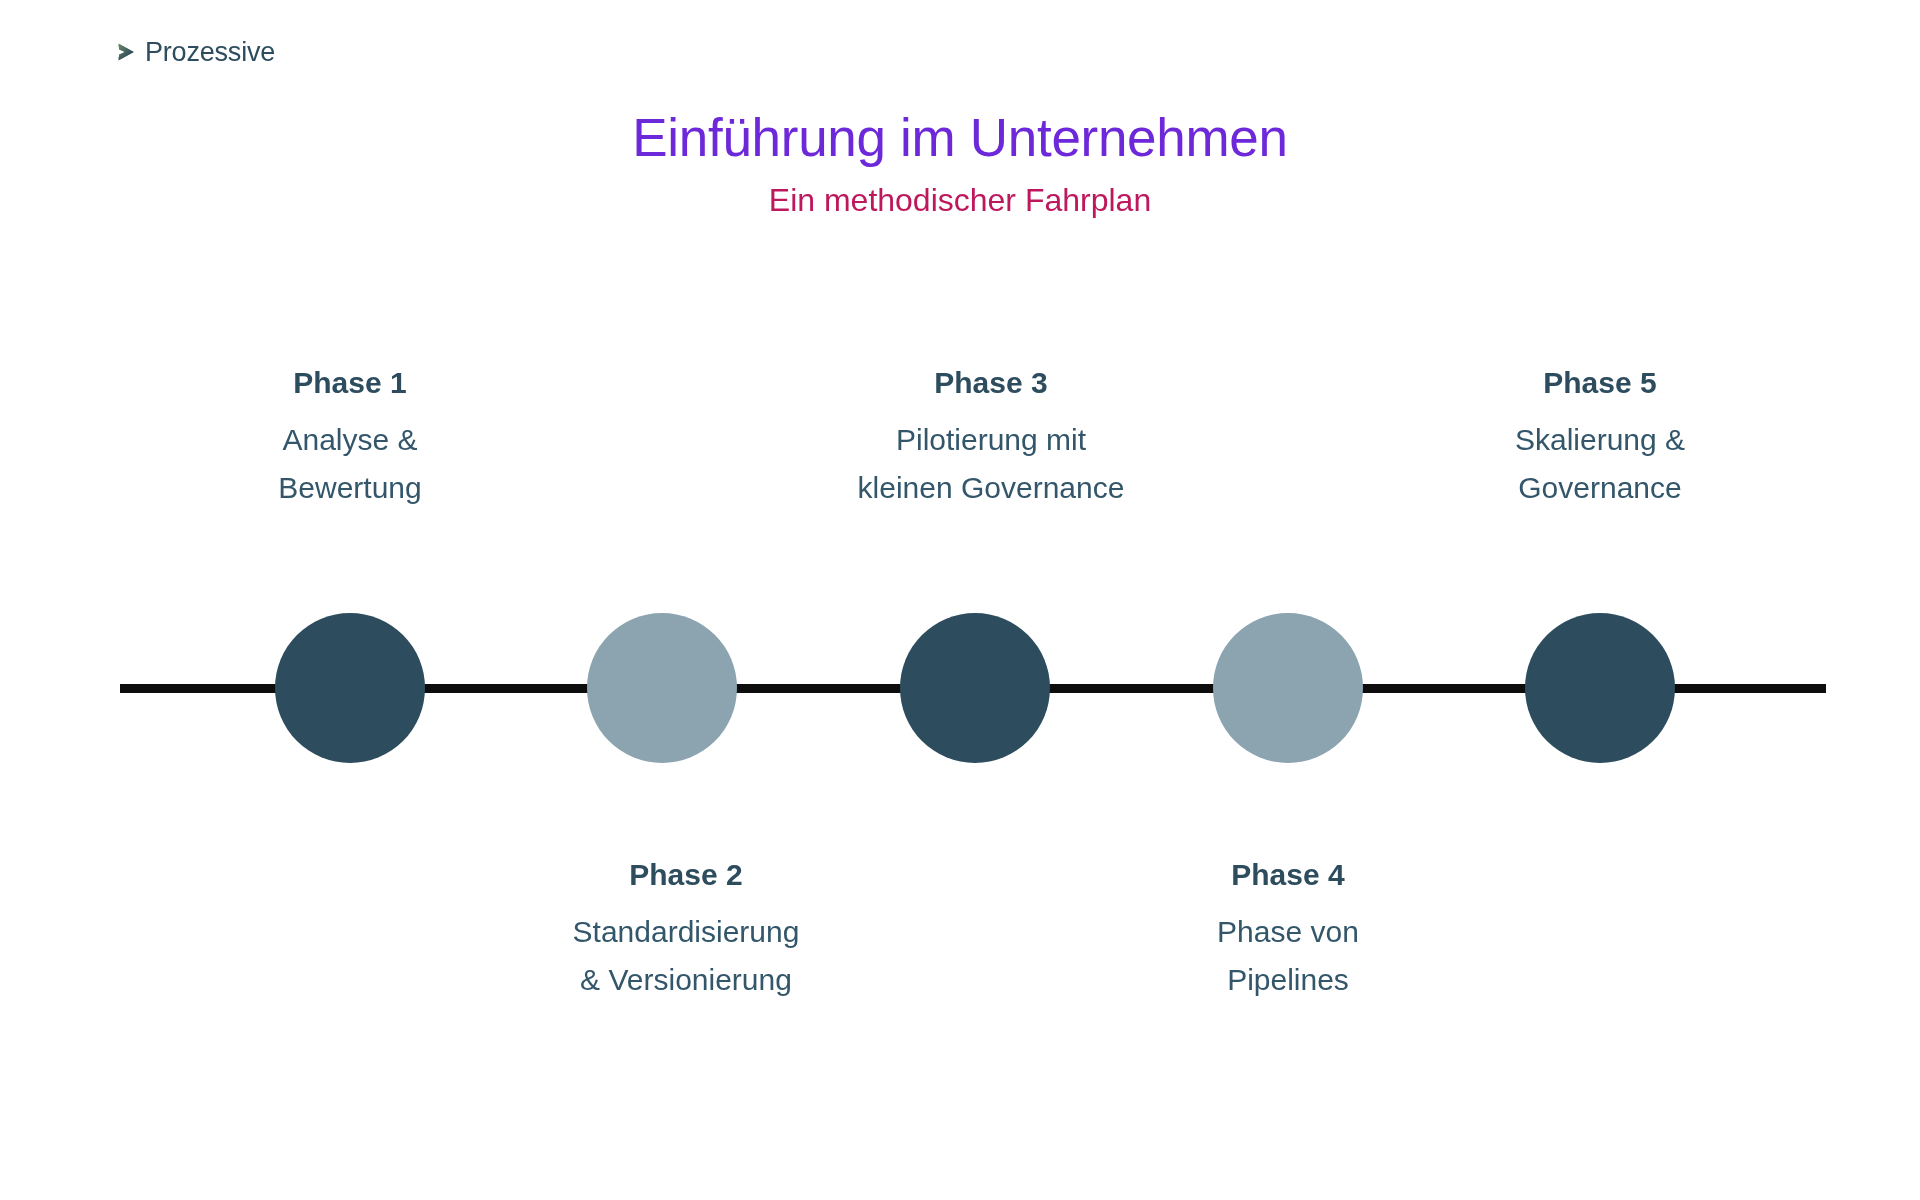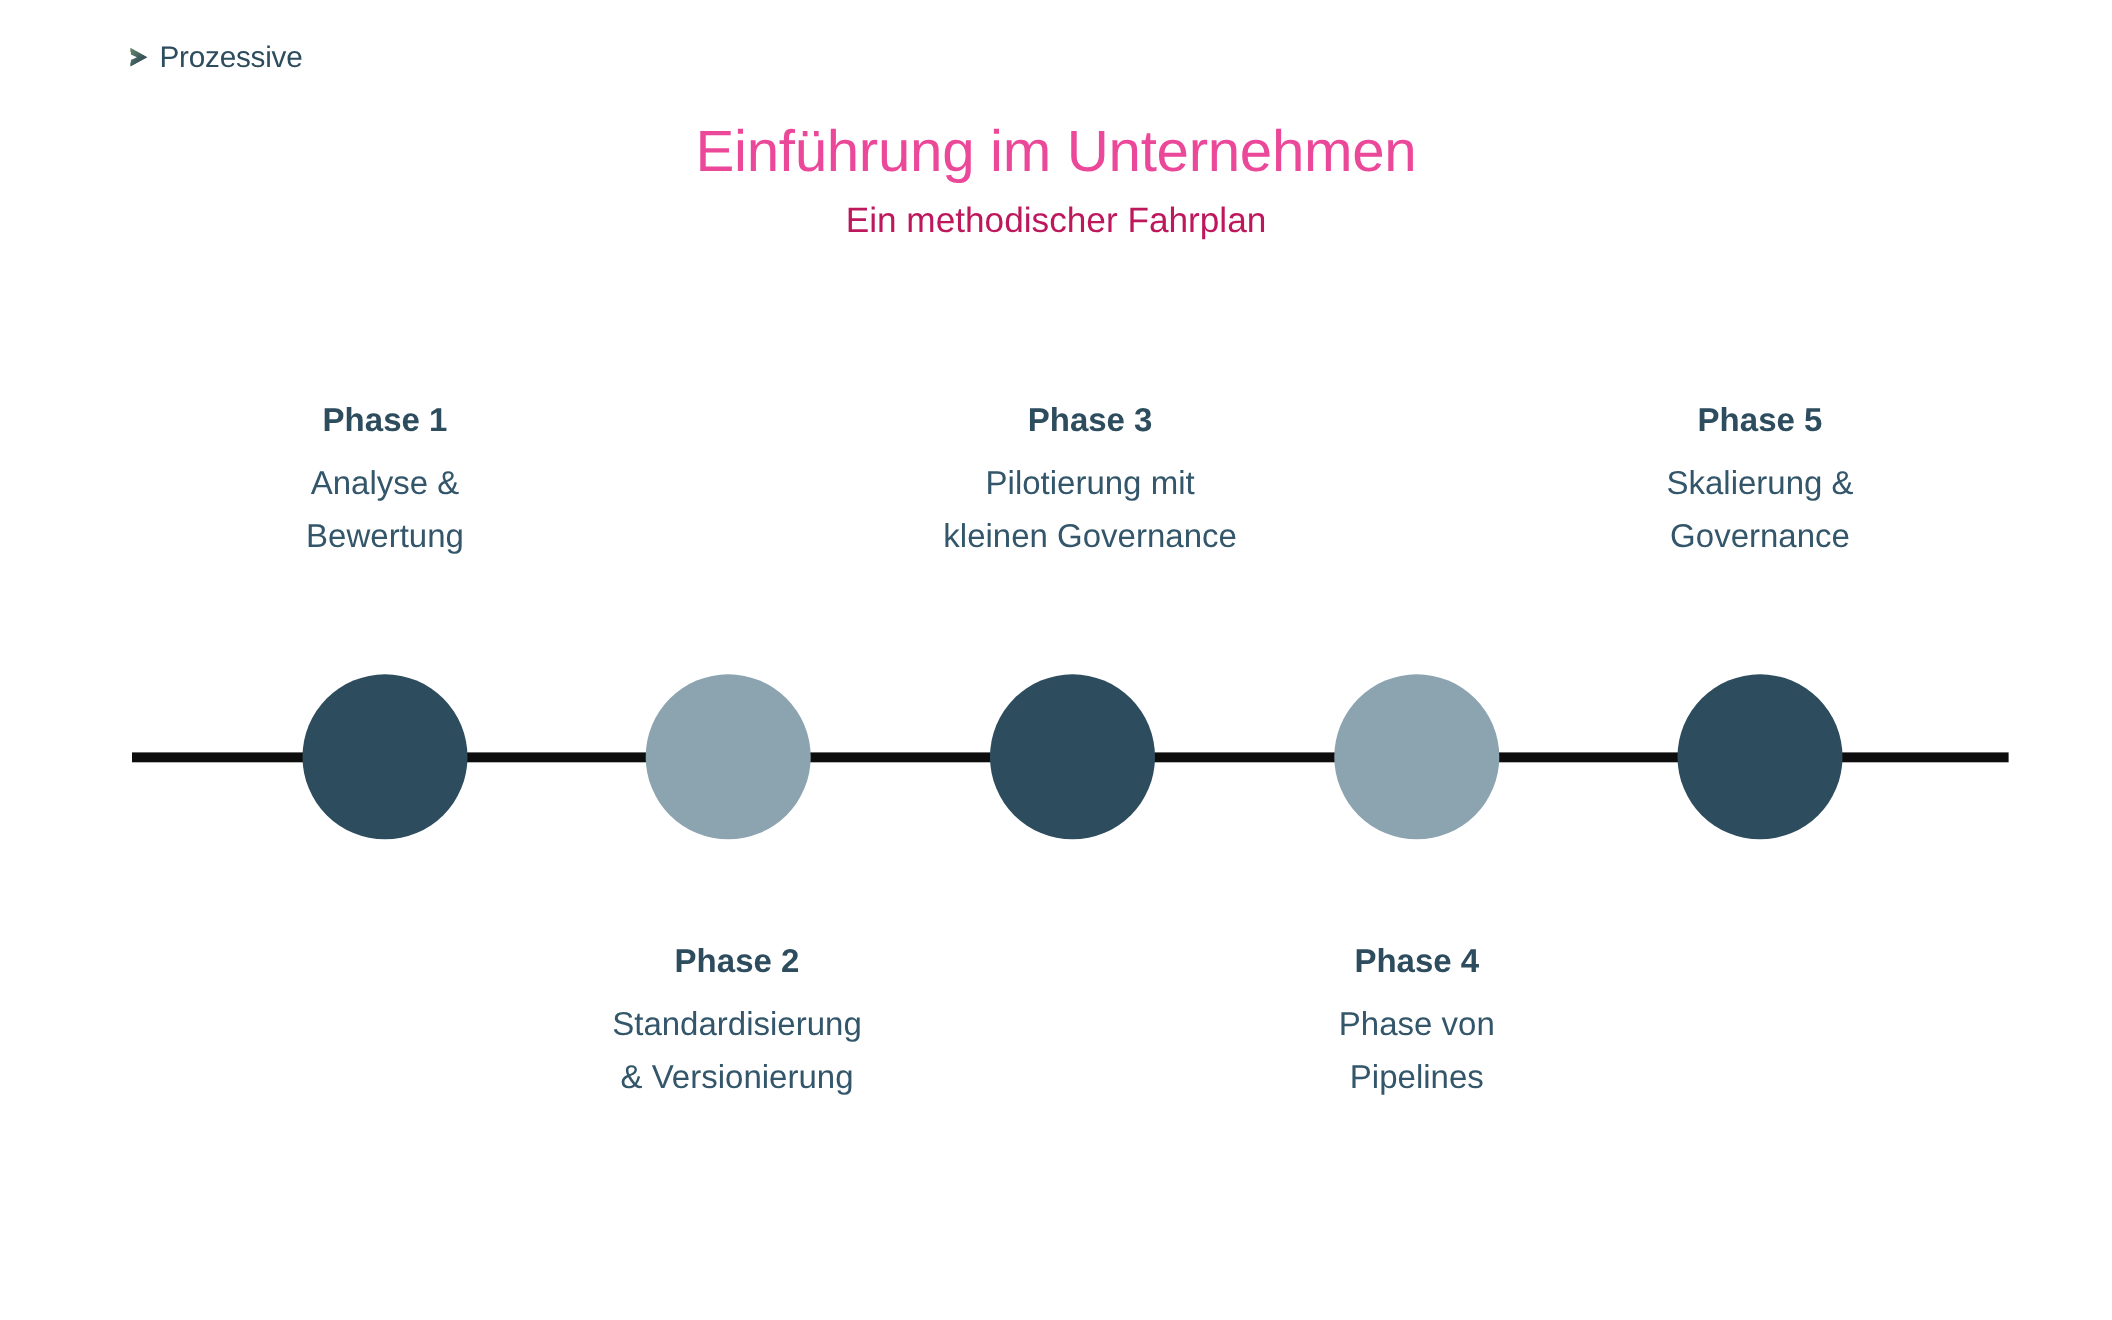--- a/index.html
+++ b/index.html
@@ -28,21 +28,21 @@
 
   
   .header{
     position:absolute;
     left:0; right:0; top:108px;
     text-align:center;
   }
   .page-title{
     font-size:53px;
     font-weight:400;
-    color:#ec4899;
+    color:#6d28d9;
     line-height:1.12;
     margin:0;
     letter-spacing:-0.3px;
   }
   .page-subtitle{
     font-size:32px;
     font-weight:400;
     color:#be185d;
     line-height:1.2;
     margin:14px 0 0 0;
@@ -121,21 +121,21 @@
 <div class="timeline">
   <div class="timeline-line" style="background: rgb(13, 13, 13);"></div>
 
   <div class="label" id="lbl0" style="left: 185px; top: 368px;">
     <div class="label-title">Phase 1</div>
     <div class="label-desc">Analyse &amp;</div>
     <div class="label-desc">Bewertung</div>
   </div>
   <div class="node dark" id="nd0" style="left: 275px; top: 613px; background: rgb(45, 76, 94);"></div>
 
-  <div class="label" id="lbl1" style="left: 505px; top: 860px;">
+  <div class="label" id="lbl1" style="left: 521px; top: 860px;">
     <div class="label-title">Phase 2</div>
     <div class="label-desc">Standardisierung</div>
     <div class="label-desc">&amp; Versionierung</div>
   </div>
   <div class="node light" id="nd1" style="left: 587px; top: 613px; background: rgb(140, 163, 176);"></div>
 
   <div class="label" id="lbl2" style="left: 826px; top: 368px;">
     <div class="label-title">Phase 3</div>
     <div class="label-desc">Pilotierung mit</div>
     <div class="label-desc">kleinen Governance</div>

